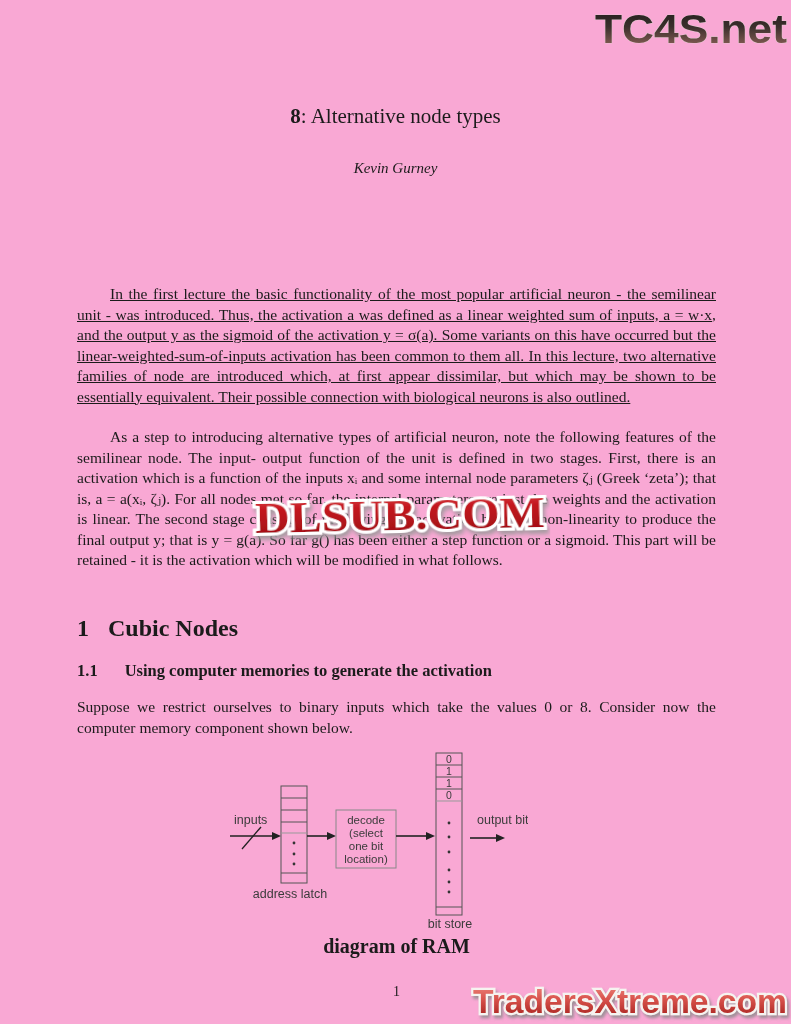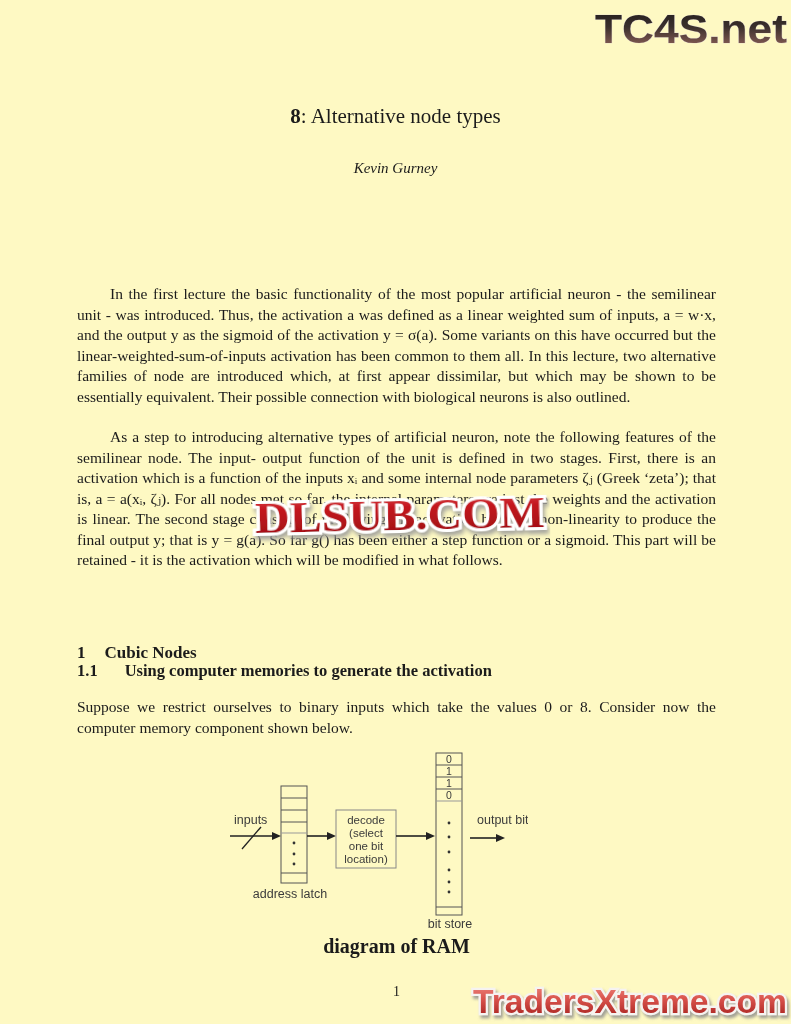--- a/index.html
+++ b/index.html
@@ -1,40 +1,40 @@
 <!DOCTYPE html>
 <html><head>
 <meta charset="utf-8">
 <style>
   html,body{margin:0;padding:0;background:#ffffff;}
   .page{
     position:relative;
     width:791px;height:1024px;
-    background:#fef9c3;
+    background:#f9a8d4;
     font-family:"Liberation Serif","DejaVu Serif",serif;
     color:#1b1b1b;
     overflow:hidden;
   }
   .abs{position:absolute;}
   
   .title{top:101px;left:0;right:0;text-align:center;font-size:21px;line-height:30px;}
   .title .num{font-weight:bold;}
   .author{top:160px;left:0;right:0;text-align:center;font-style:italic;font-size:15px;}
   .affil{top:199px;left:0;right:0;text-align:center;font-size:16px;line-height:23px;}
   
   .para{
     left:77px;width:639px;
     font-size:15.5px;line-height:20.5px;
     text-align:justify;
   }
   .indent{text-indent:33px;}
-  .p1{top:284px;}
+  .p1{top:284px;text-decoration:underline;}
   .p2{top:427px;}
   .p3{top:697px;}
-  .h1{top:615px;left:77px;width:639px;font-size:17px;font-weight:bold;margin-top:28px;}
+  .h1{top:615px;left:77px;width:639px;font-size:24px;font-weight:bold;}
   .h1 .secnum{margin-right:19px;}
   .h2{top:661px;left:77px;width:639px;font-size:16.5px;font-weight:bold;}
   .h2 .secnum{margin-right:27px;}
   .caption{top:935px;left:77px;width:639px;text-align:center;font-weight:bold;font-size:20px;}
   .pagenum{top:984px;left:77px;width:639px;text-align:center;font-size:14px;}
   
   .diagram{top:744px;left:228px;}
   .diagram text{font-family:"Liberation Sans","DejaVu Sans",sans-serif;fill:#3b3b3b;}
   
   .wm-top{top:3px;left:592px;}

